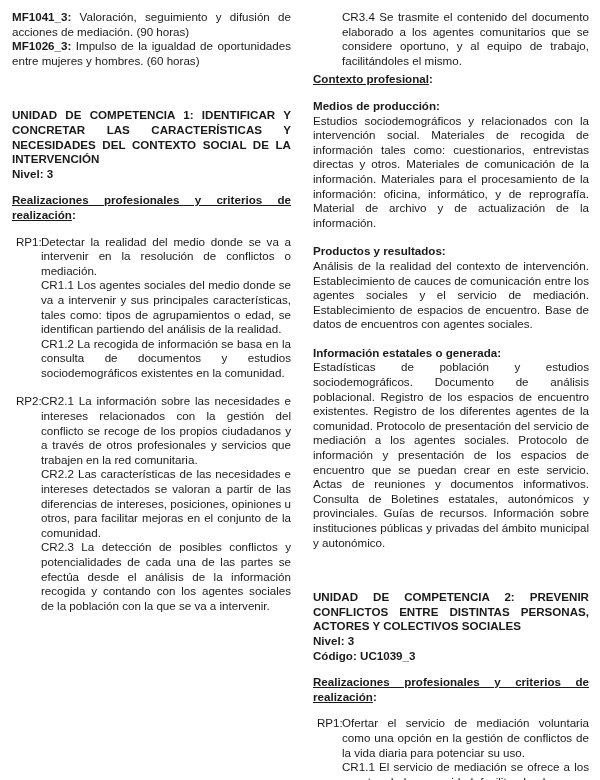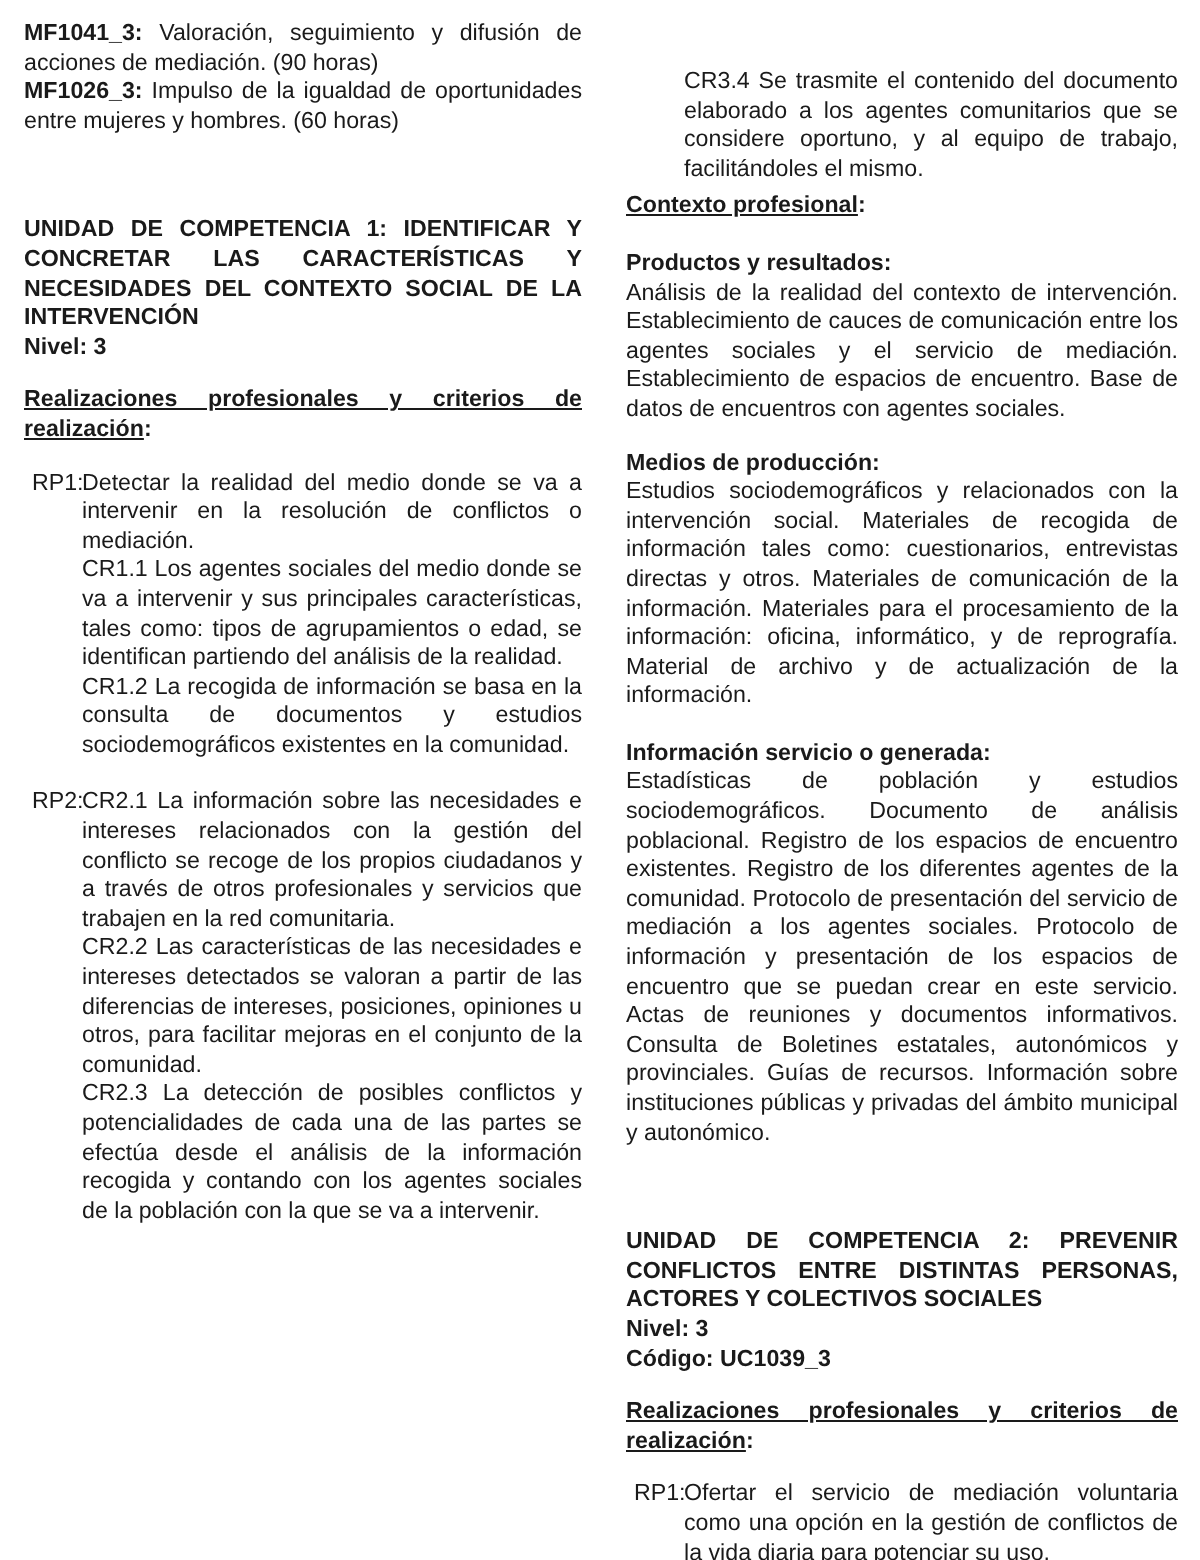--- a/index.html
+++ b/index.html
@@ -4,21 +4,21 @@
 <style>
   html, body { margin: 0; padding: 0; background: #ffffff; }
   body { width: 600px; height: 780px; overflow: hidden; position: relative;
          font-family: "Liberation Sans", sans-serif; color: #1a1a1a; font-size: 11.6px; line-height: 14.6px; }
   .col { position: absolute; top: 0; }
   .col-left { left: 12px; width: 279px; }
   .col-right { left: 313px; width: 276px; }
   p { margin: 0; text-align: justify; }
   .b { font-weight: bold; }
   .u { font-weight: bold; text-decoration: underline; }
-  .rp { position: relative; padding-left: 29px; margin-top: 24px; }
+  .rp { position: relative; padding-left: 29px; }
   .rp .rp-code { position: absolute; left: 4px; top: 0; }
   .cr { }
   .uc-title { font-weight: bold; text-align: justify; }
 </style>
 </head>
 <body>
 
 <div class="col col-left" style="top:10px;">
   <p><span class="b">MF1041_3:</span><span> Valoración, seguimiento y difusión de acciones de mediación. (90 horas)</span></p>
   <p><span class="b">MF1026_3:</span><span> Impulso de la igualdad de oportunidades entre mujeres y hombres. (60 horas)</span></p>
@@ -47,32 +47,32 @@
   </div>
 </div>
 
 <div class="col col-right" style="top:10px;">
   <div class="rp">
     <p class="cr">CR3.4 Se trasmite el contenido del documento elaborado a los agentes comunitarios que se considere oportuno, y al equipo de trabajo, facilitándoles el mismo.</p>
   </div>
 
   <p style="margin-top:4px;"><span class="u">Contexto profesional</span><span class="b">:</span></p>
 
-  <div style="margin-top:14px;">
-    <p class="b">Productos y resultados:</p>
-    <p>Análisis de la realidad del contexto de intervención. Establecimiento de cauces de comunicación entre los agentes sociales y el servicio de mediación. Establecimiento de espacios de encuentro. Base de datos de encuentros con agentes sociales.</p>
-  </div>
-
   <div style="margin-top:12px;">
     <p class="b">Medios de producción:</p>
     <p>Estudios sociodemográficos y relacionados con la intervención social. Materiales de recogida de información tales como: cuestionarios, entrevistas directas y otros. Materiales de comunicación de la información. Materiales para el procesamiento de la información: oficina, informático, y de reprografía. Material de archivo y de actualización de la información.</p>
   </div>
 
   <div style="margin-top:14px;">
-    <p class="b">Información servicio o generada:</p>
+    <p class="b">Productos y resultados:</p>
+    <p>Análisis de la realidad del contexto de intervención. Establecimiento de cauces de comunicación entre los agentes sociales y el servicio de mediación. Establecimiento de espacios de encuentro. Base de datos de encuentros con agentes sociales.</p>
+  </div>
+
+  <div style="margin-top:14px;">
+    <p class="b">Información estatales o generada:</p>
     <p>Estadísticas de población y estudios sociodemográficos. Documento de análisis poblacional. Registro de los espacios de encuentro existentes. Registro de los diferentes agentes de la comunidad. Protocolo de presentación del servicio de mediación a los agentes sociales. Protocolo de información y presentación de los espacios de encuentro que se puedan crear en este servicio. Actas de reuniones y documentos informativos. Consulta de Boletines estatales, autonómicos y provinciales. Guías de recursos. Información sobre instituciones públicas y privadas del ámbito municipal y autonómico.</p>
   </div>
 
   <div style="margin-top:40px;">
     <p class="uc-title">UNIDAD DE COMPETENCIA 2: PREVENIR CONFLICTOS ENTRE DISTINTAS PERSONAS, ACTORES Y COLECTIVOS SOCIALES</p>
     <p class="b">Nivel: 3</p>
     <p class="b">Código: UC1039_3</p>
 
     <p style="margin-top:12px;"><span class="u">Realizaciones profesionales y criterios de realización</span><span class="b">:</span></p>
 

